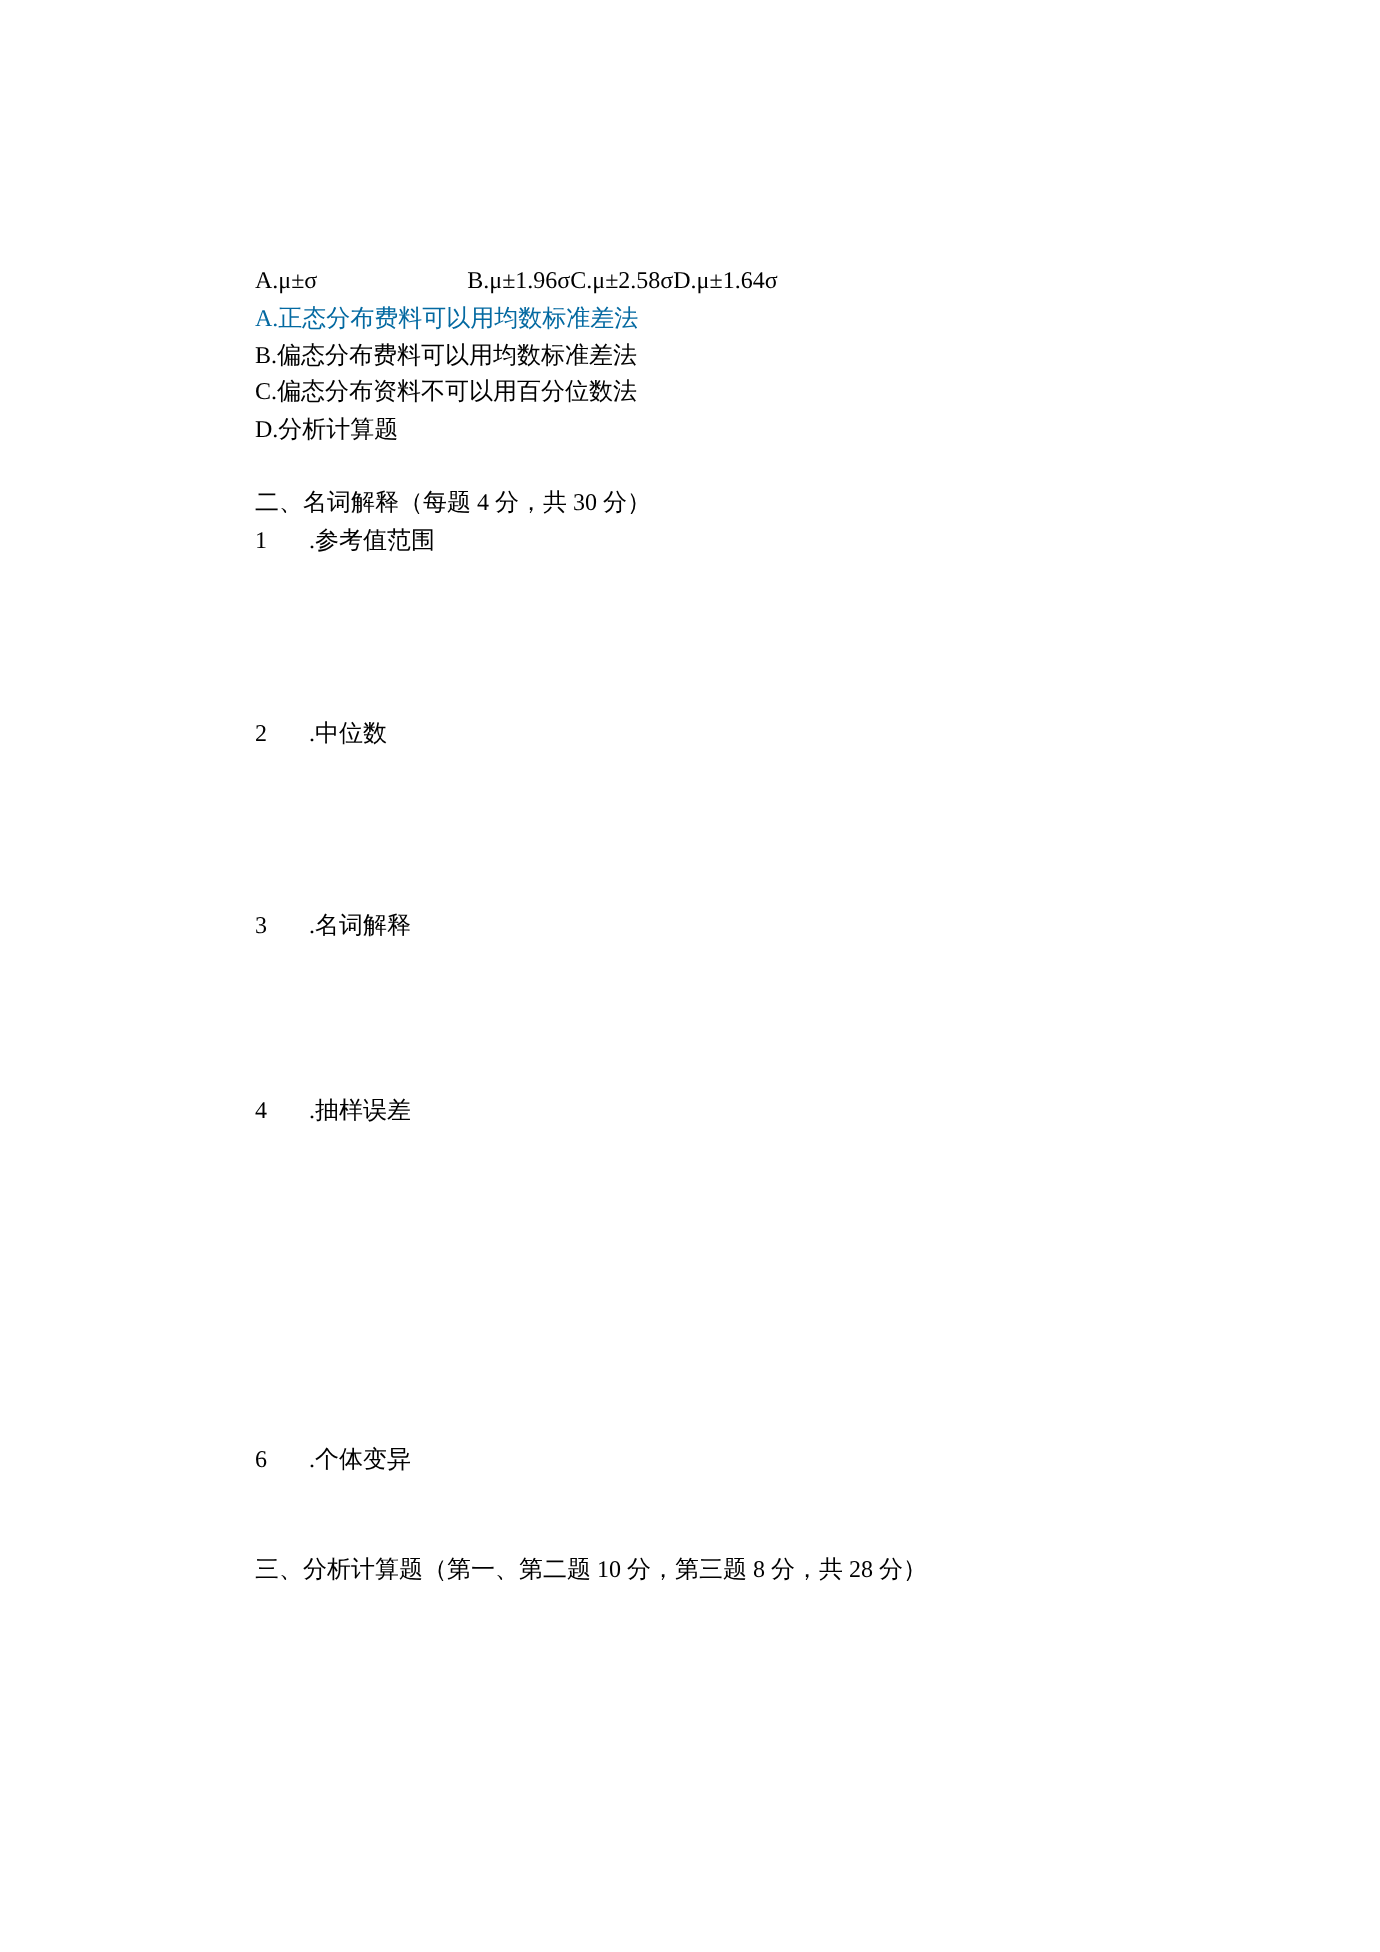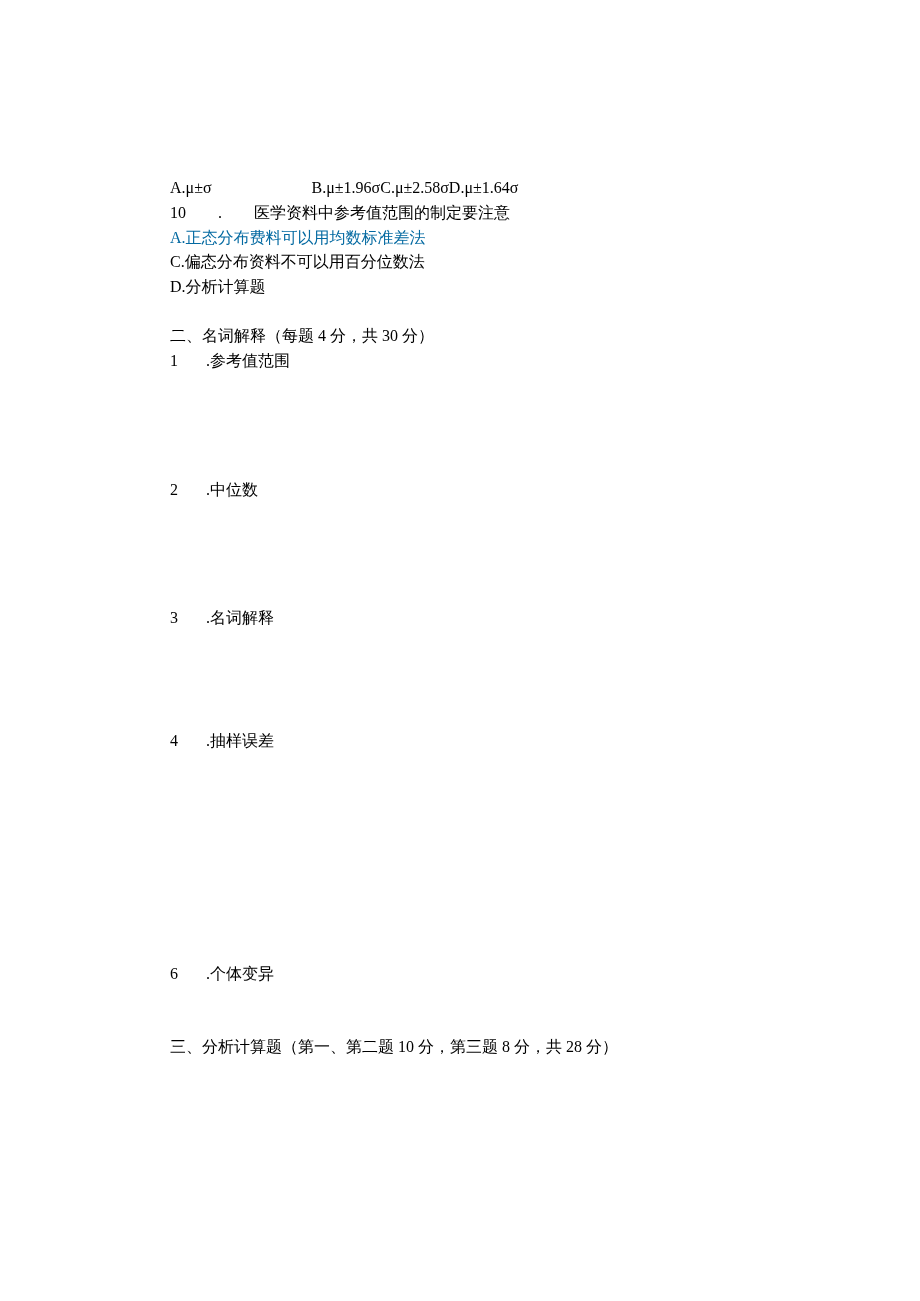--- a/index.html
+++ b/index.html
@@ -37,27 +37,23 @@
 </head>
 <body>
 
 <div class="page">
 
   <div class="line">
     <span class="seg">A.μ±σ</span>
     <span class="seg gap-l">B.μ±1.96σC.μ±2.58σD.μ±1.64σ</span>
   </div>
 
-  <div class="line">
-    <span class="seg">10</span>
-    <span class="seg gap-m">.</span>
-    <span class="seg gap-m">医学资料中参考值范围的制定要注意</span>
-  </div>
 
   <div class="line highlight">A.正态分布费料可以用均数标准差法</div>
+  <div class="line">B.偏态分布费料可以用均数标准差法</div>
   <div class="line">C.偏态分布资料不可以用百分位数法</div>
   <div class="line">D.分析计算题</div>
 
   <div style="height:24px"></div>
 
   <div class="line">二、名词解释（每题 4 分，共 30 分）</div>
 
   <div class="line">
     <span class="seg">1</span>
     <span class="seg gap-s">.参考值范围</span>

